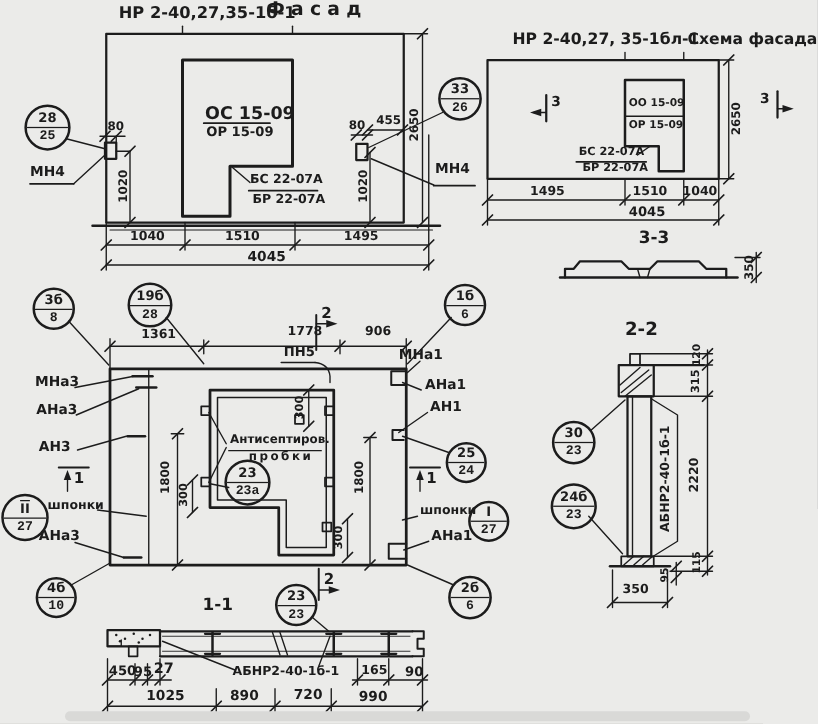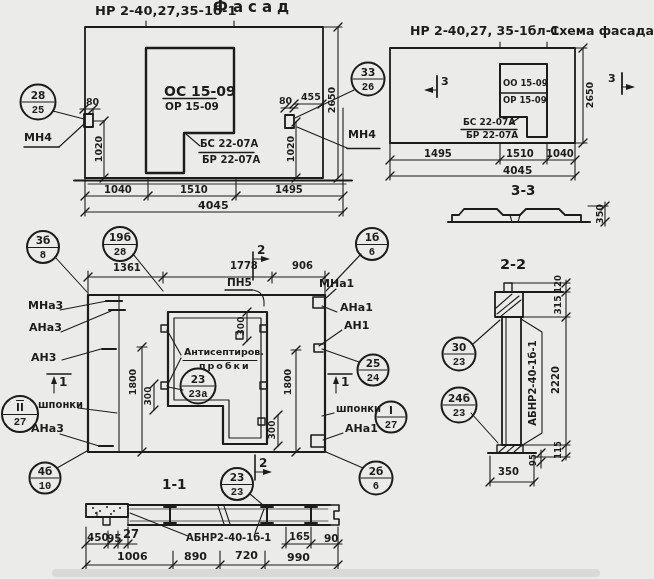--- a/index.html
+++ b/index.html
@@ -416,21 +416,21 @@
 <div class="vlbl" style="left:148px;top:396px;font-size:9px">300</div>
 <div class="vlbl" style="left:272px;top:430px;font-size:9px">300</div>
 
 <div class="lbl" style="left:162px;top:478px;font-size:13.5px">1-1</div>
 <div class="lbl" style="left:186px;top:533px;font-size:10px">АБНР2-40-1б-1</div>
 <div class="lbl" style="left:87px;top:532px;font-size:10.5px">450</div>
 <div class="lbl" style="left:107px;top:533px;font-size:10.5px">95</div>
 <div class="lbl" style="left:123px;top:529px;font-size:11.5px">27</div>
 <div class="lbl" style="left:289px;top:532px;font-size:10px">165</div>
 <div class="lbl" style="left:324px;top:533px;font-size:10.5px">90</div>
-<div class="lbl" style="left:117px;top:551px;font-size:11px">1006</div>
+<div class="lbl" style="left:117px;top:551px;font-size:11px">1025</div>
 <div class="lbl" style="left:184px;top:551px;font-size:11px">890</div>
 <div class="lbl" style="left:235px;top:550px;font-size:11px">720</div>
 <div class="lbl" style="left:287px;top:552px;font-size:11px">990</div>
 
 <div class="lbl" style="left:500px;top:257px;font-size:14.5px">2-2</div>
 <div class="vlbl" style="left:533px;top:383px;font-size:10px">АБНР2-40-1б-1</div>
 <div class="callout" style="left:459px;top:354px;width:35px;height:35px">
   <span class="ct">30</span>
   <span class="cb">23</span>
 </div>

